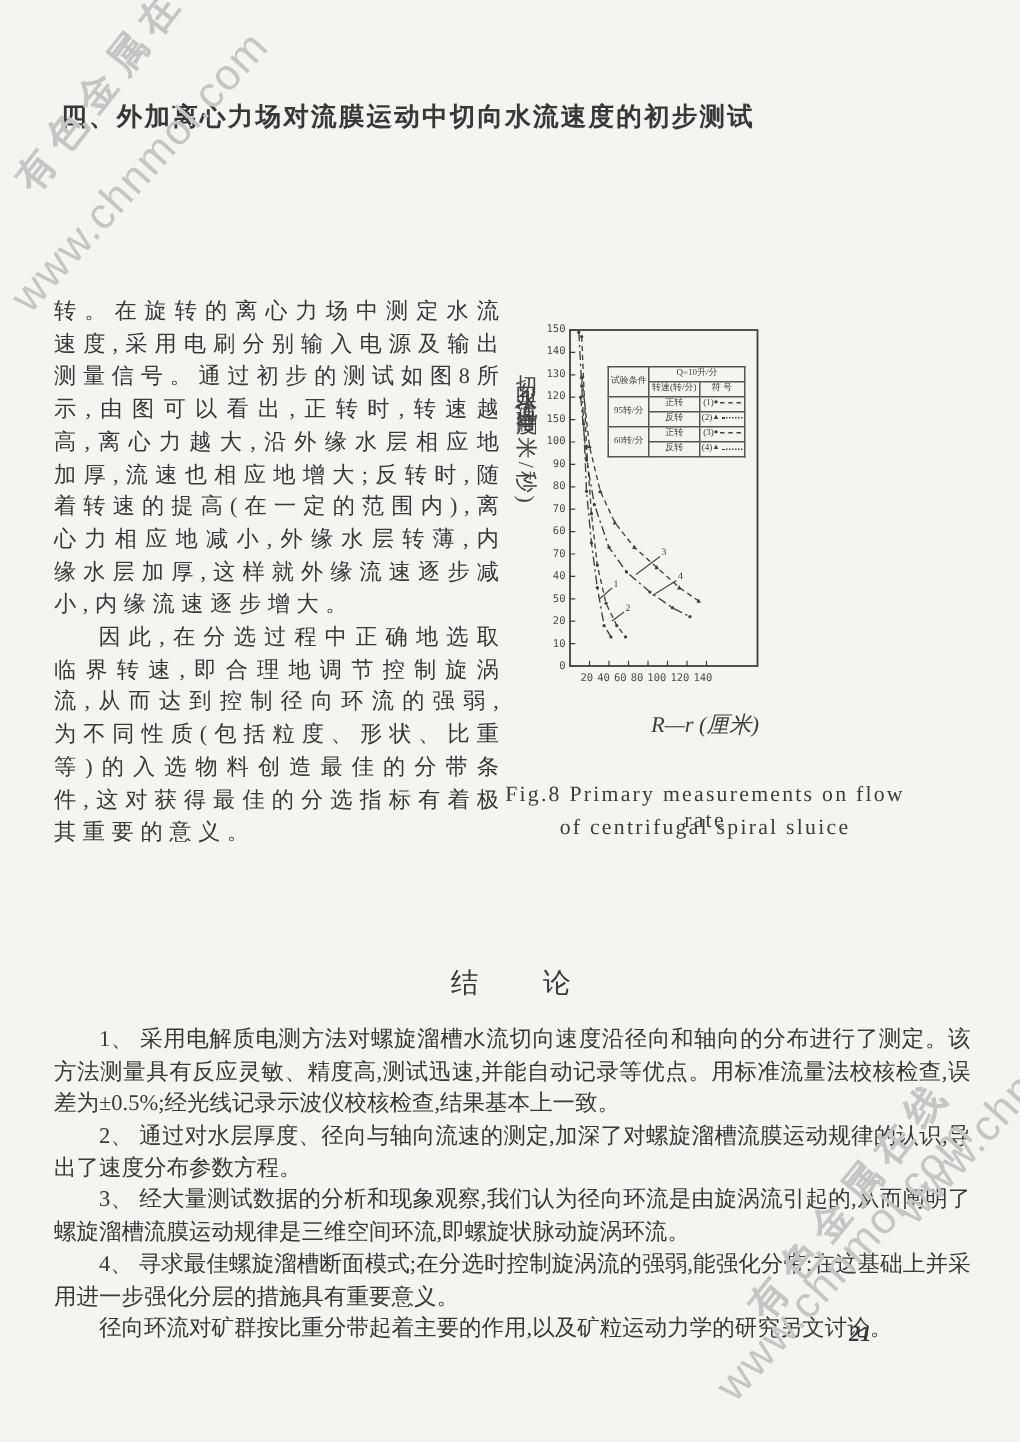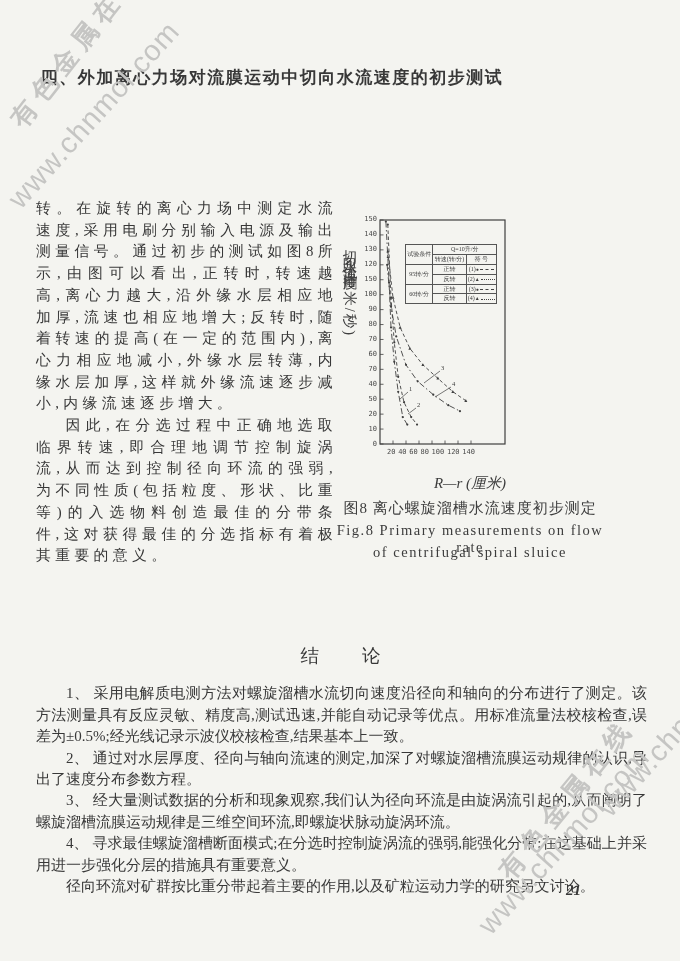--- a/index.html
+++ b/index.html
@@ -209,21 +209,20 @@
         <td><span>(3)</span><span class="mk">●</span><span class="ls ls-dashdot"></span></td>
       </tr>
       <tr>
         <td>反转</td>
         <td><span>(4)</span><span class="mk">▲</span><span class="ls ls-dash"></span></td>
       </tr>
     </tbody>
       </table>
 
     <div class="figcap" id="xlabel">R—r (厘米)</div>
-    <div class="figcap" id="capcn">图8  离心螺旋溜槽水流速度初步测定</div>
     <div class="figcap" id="capen1">Fig.8  Primary measurements on flow rate</div>
     <div class="figcap" id="capen2">of centrifugal spiral sluice</div>
   </div>
 
   <div class="doc" id="conclusion">
     <h2>结　　论</h2>
     <p>1、 采用电解质电测方法对螺旋溜槽水流切向速度沿径向和轴向的分布进行了测定。该方法测量具有反应灵敏、精度高,测试迅速,并能自动记录等优点。用标准流量法校核检查,误差为±0.5%;经光线记录示波仪校核检查,结果基本上一致。</p>
     <p>2、 通过对水层厚度、径向与轴向流速的测定,加深了对螺旋溜槽流膜运动规律的认识,导出了速度分布参数方程。</p>
     <p>3、 经大量测试数据的分析和现象观察,我们认为径向环流是由旋涡流引起的,从而阐明了螺旋溜槽流膜运动规律是三维空间环流,即螺旋状脉动旋涡环流。</p>
     <p>4、 寻求最佳螺旋溜槽断面模式;在分选时控制旋涡流的强弱,能强化分带;在这基础上并采用进一步强化分层的措施具有重要意义。</p>

